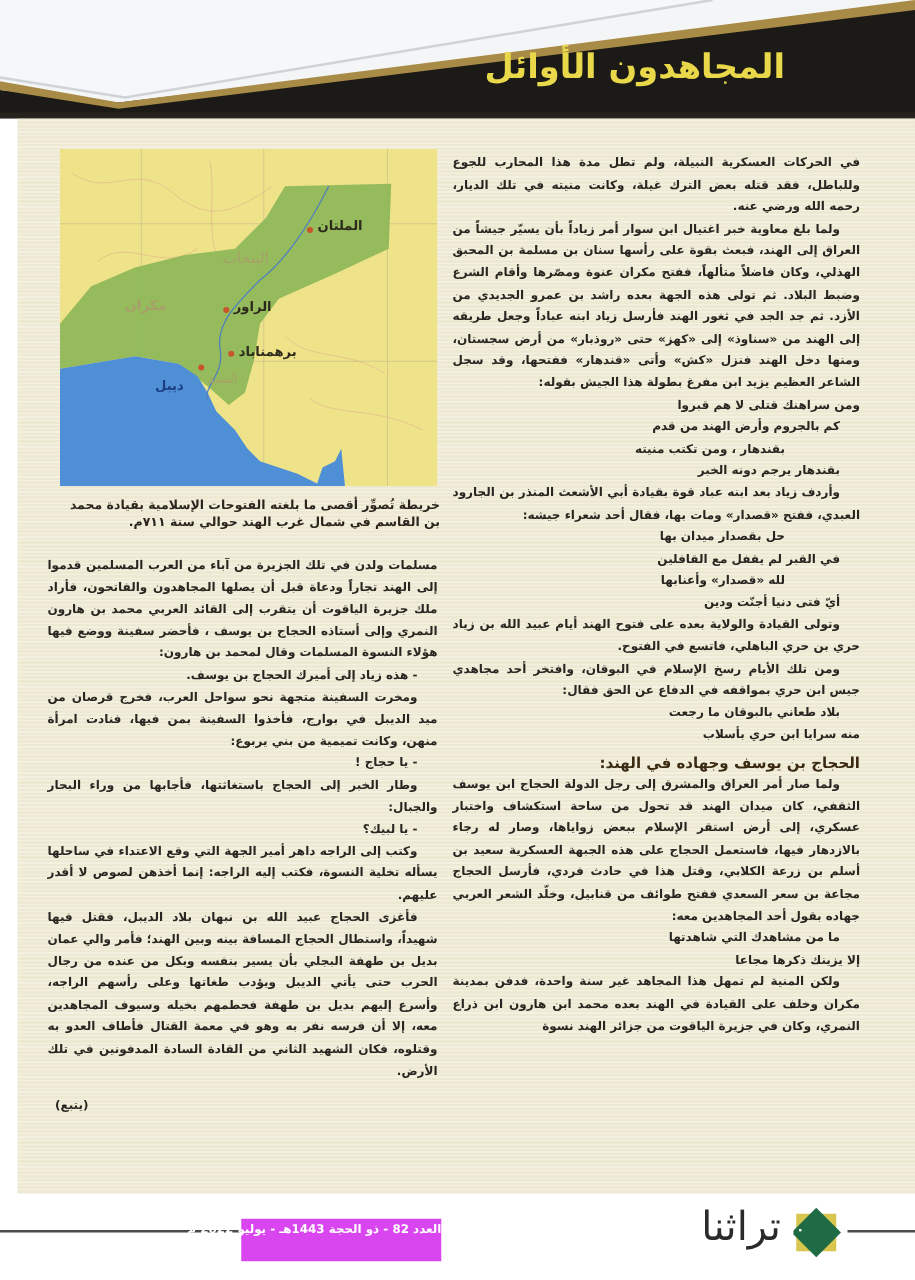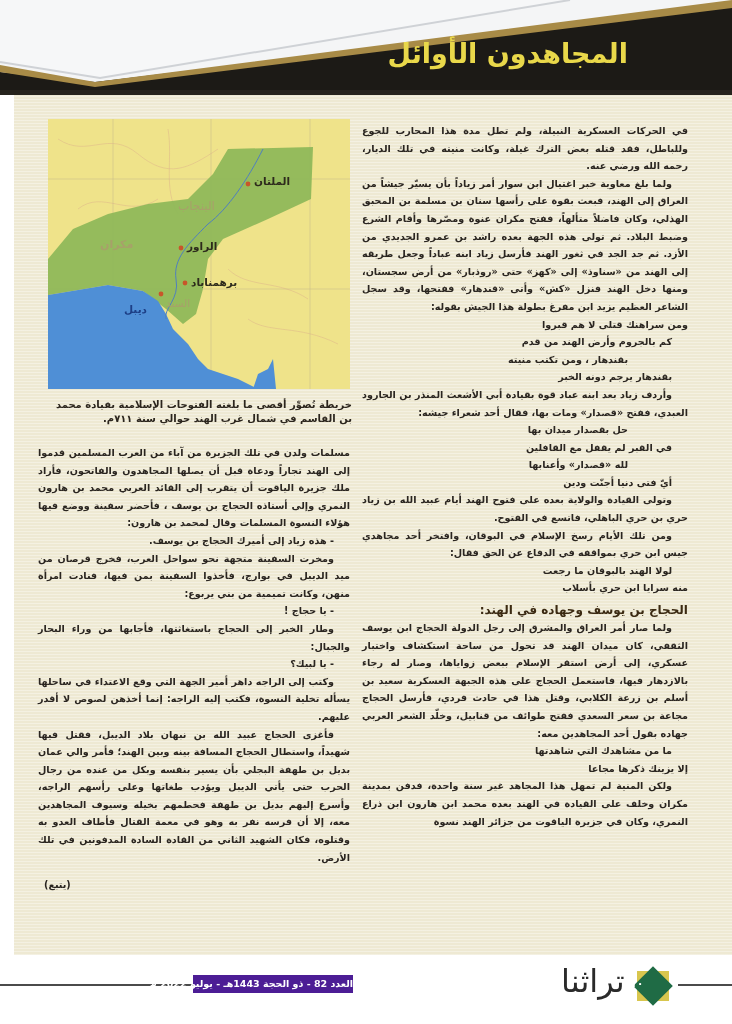--- a/index.html
+++ b/index.html
@@ -54,21 +54,21 @@
     position: absolute; left: 44px; top: 398px; width: 308px; direction: rtl; text-align: right;
     font-family: "DejaVu Sans", sans-serif; font-weight: bold; font-size: 10px; line-height: 14px; color: #2b251d;
   }
 
   
   .footer { position: absolute; left: 0; top: 955px; width: 732px; height: 69px; background: #ffffff; }
   .footer-line { position: absolute; top: 29px; height: 1.5px; background: #4b4b4b; }
   .footer-line.left { left: 0; width: 196px; }
   .footer-line.right { left: 678px; width: 54px; }
   .issue-box {
-    position: absolute; left: 193px; top: 20px; width: 160px; height: 18px; background: #4c1d95;
+    position: absolute; left: 193px; top: 20px; width: 160px; height: 34px; background: #d946ef;
     color: #ffffff; font-family: "DejaVu Sans", sans-serif; font-weight: bold; font-size: 9.5px;
     direction: rtl; text-align: left; line-height: 18px; white-space: nowrap;
   }
   .logo-text {
     position: absolute; left: 561px; top: 6px; font-family: "DejaVu Sans", sans-serif;
     font-size: 32px; color: #2a2a2a; direction: rtl; line-height: 40px; letter-spacing: -1px;
   }
   .page-badge { position: absolute; left: 630px; top: 12px; width: 46px; height: 38px; }
   .page-badge .sq { position: absolute; left: 7px; top: 4px; width: 32px; height: 30px; background: #d8c64e; }
   .page-badge .diamond {
@@ -148,21 +148,21 @@
   <p class="verse v1">كم بالجروم وأرض الهند من قدم</p>
   <p class="verse v3">بقندهار ، ومن تكتب منيته</p>
   <p class="verse v4">بقندهار يرجم دونه الخبر</p>
   <p class="indent">وأردف زياد بعد ابنه عباد قوة بقيادة أبي الأشعث المنذر بن الجارود العبدي، ففتح «قصدار» ومات بها، فقال أحد شعراء جيشه:</p>
   <p class="verse v3">حل بقصدار ميدان بها</p>
   <p class="verse v1">في القبر لم يقفل مع القافلين</p>
   <p class="verse v3">لله «قصدار» وأعنابها</p>
   <p class="verse v1">أيّ فتى دنيا أجنّت ودين</p>
   <p class="indent">وتولى القيادة والولاية بعده على فتوح الهند أيام عبيد الله بن زياد حري بن حري الباهلي، فاتسع في الفتوح.</p>
   <p class="indent">ومن تلك الأيام رسخ الإسلام في البوقان، وافتخر أحد مجاهدي جيس ابن حري بمواقفه في الدفاع عن الحق فقال:</p>
-  <p class="verse v1">لولا الهند بالبوقان ما رجعت</p>
+  <p class="verse v1">بلاد طعاني بالبوقان ما رجعت</p>
   <p class="verse v2">منه سرايا ابن حري بأسلاب</p>
   <h3>الحجاج بن يوسف وجهاده في الهند:</h3>
   <p class="indent">ولما صار أمر العراق والمشرق إلى رجل الدولة الحجاج ابن يوسف الثقفي، كان ميدان الهند قد تحول من ساحة استكشاف واختبار عسكري، إلى أرض استقر الإسلام ببعض زواياها، وصار له رجاء بالازدهار فيها، فاستعمل الحجاج على هذه الجبهة العسكرية سعيد بن أسلم بن زرعة الكلابي، وقتل هذا في حادث فردي، فأرسل الحجاج مجاعة بن سعر السعدي ففتح طوائف من قنابيل، وخلّد الشعر العربي جهاده بقول أحد المجاهدين معه:</p>
   <p class="verse v1">ما من مشاهدك التي شاهدتها</p>
   <p class="verse v2">إلا يزينك ذكرها مجاعا</p>
   <p class="indent">ولكن المنية لم تمهل هذا المجاهد غير سنة واحدة، فدفن بمدينة مكران وخلف على القيادة في الهند بعده محمد ابن هارون ابن ذراع النمري، وكان في جزيرة الياقوت من جزائر الهند نسوة</p>
 </div>
 
 <div class="col col-left">
   <p>مسلمات ولدن في تلك الجزيرة من آباء من العرب المسلمين قدموا إلى الهند تجاراً ودعاة قبل أن يصلها المجاهدون والفاتحون، فأراد ملك جزيرة الياقوت أن يتقرب إلى القائد العربي محمد بن هارون النمري وإلى أستاذه الحجاج بن يوسف ، فأحضر سفينة ووضع فيها هؤلاء النسوة المسلمات وقال لمحمد بن هارون:</p>

